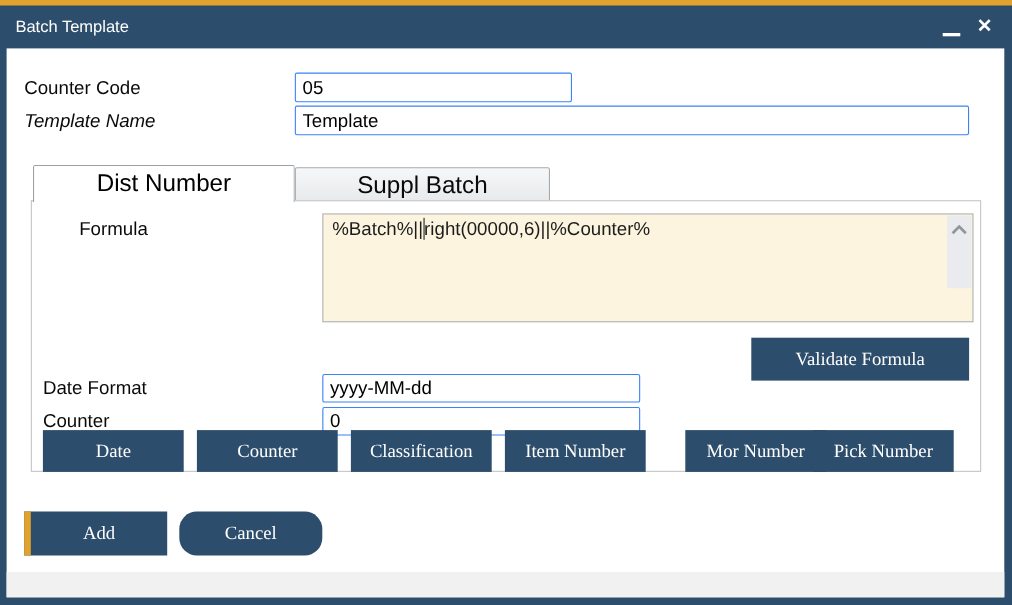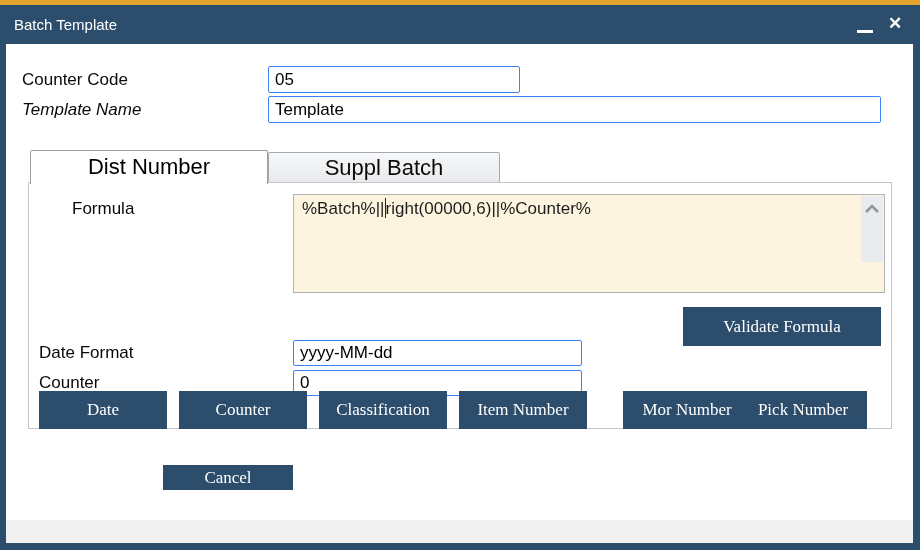--- a/index.html
+++ b/index.html
@@ -54,21 +54,21 @@
   }
   .chev { position:absolute; left:3px; top:8px; }
 
   .btn {
     position:absolute; background:#2C4D6B; color:#ffffff; border:none; cursor:pointer;
     font-family:Liberation Serif, serif; font-size:17px;
     display:flex; align-items:center; justify-content:center;
   }
   .token-btn { top:332px; width:128px; height:38px; position:absolute;margin-top:14px; }
   .btn-add { left:16px; top:421px; width:130px; height:40px; border-left:6px solid #E2A22E; }
-  .btn-cancel { left:157px; top:421px; width:130px; height:25px; }
+  .btn-cancel { left:157px; top:421px; width:130px; height:40px;border-radius:16px; }
 </style>
 </head>
 <body>
 
 <div class="window">
   <div class="accent-top"></div>
 
   <div class="titlebar">
     <div class="title-text">Batch Template</div>
     <div class="win-btn minimize">
@@ -112,17 +112,18 @@
       <button class="btn" style="left:654px; top:124px; width:198px; height:39px;">Validate Formula</button>
 
       <button class="btn token-btn" style="left:10px; top:194px;">Date</button>
       <button class="btn token-btn" style="left:150px; top:194px;">Counter</button>
       <button class="btn token-btn" style="left:290px; top:194px;">Classification</button>
       <button class="btn token-btn" style="left:430px; top:194px;">Item Number</button>
       <button class="btn token-btn" style="left:594px; top:194px;">Mor Number</button>
       <button class="btn token-btn" style="left:710px; top:194px;">Pick Number</button>
     </div>
 
+    <button class="btn btn-add">Add</button>
     <button class="btn btn-cancel">Cancel</button>
 
     <div class="footer-strip"></div>
   </div>
 </div>
 
 </body></html>

